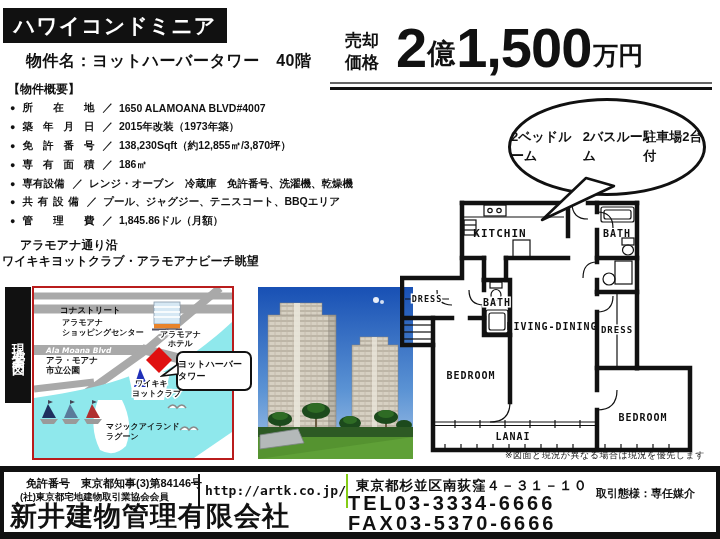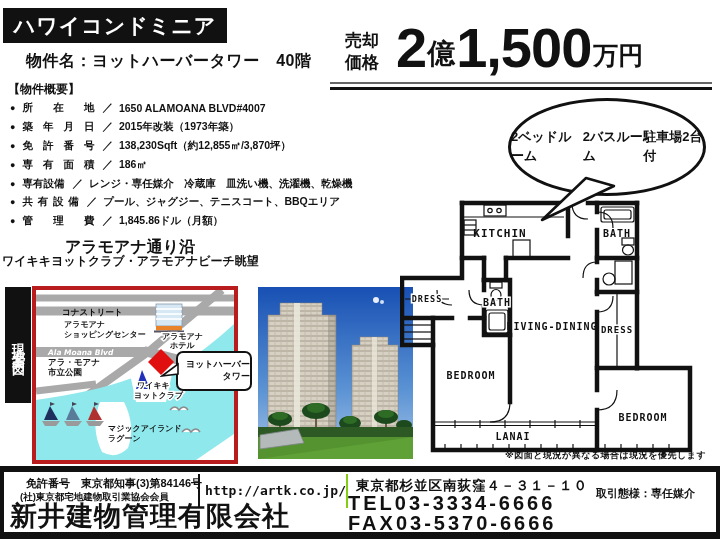--- a/index.html
+++ b/index.html
@@ -22,34 +22,34 @@
   .pbig{font-size:56px;line-height:60px;letter-spacing:-1px;}
   .punit{font-size:28px;line-height:40px;padding:0 1px 4px 1px;}
   .punit2{font-size:25px;line-height:38px;padding:0 0 4px 2px;}
   .prule{left:330px;top:82px;width:382px;height:3px;border-top:2px solid #666;border-bottom:3px solid #111;}
   
   .bubble{left:508px;top:98px;width:192px;height:92px;border:3px solid #111;border-radius:50%;
           background:#fff;display:flex;flex-direction:row;justify-content:center;align-items:center;
           font-size:13px;font-weight:900;line-height:1.45;z-index:3;}
   .tail{left:528px;top:176px;z-index:4;}
   
-  .acc1{left:20px;top:237px;width:220px;text-align:center;font-size:16px;font-weight:900;}
+  .acc1{left:20px;top:237px;width:220px;font-size:12px;font-weight:900;}
   .acc2{left:2px;top:253px;width:256px;text-align:right;font-size:12px;font-weight:900;white-space:nowrap;}
   .sidebar{left:5px;top:287px;width:26px;height:116px;background:#111;color:#fff;
            writing-mode:vertical-rl;text-orientation:upright;font-size:13px;font-weight:bold;
            letter-spacing:5px;display:flex;align-items:center;justify-content:center;}
-  .mapbox{left:32px;top:286px;width:198px;height:170px;border:4px solid #b91c1c;background:#fff;overflow:hidden;}
+  .mapbox{left:32px;top:286px;width:198px;height:170px;border:2px solid #b91c1c;background:#fff;overflow:hidden;}
   .callout{left:176px;top:351px;width:72px;height:36px;background:#fff;border:2px solid #111;border-radius:7px;
-           display:flex;flex-direction:column;justify-content:center;align-items:flex-end;
+           display:flex;flex-direction:column;justify-content:center;align-items:flex-start;
            font-size:9px;font-weight:900;line-height:1.3;z-index:5;}
   .callout-tail{left:160px;top:362px;z-index:6;}
   .photo{left:258px;top:287px;width:155px;height:172px;}
   
   .plan{left:400px;top:192px;width:318px;height:268px;}
-  .plannote{left:505px;top:449px;font-size:9px;font-weight:bold;letter-spacing:.5px;}
+  .plannote{left:505px;top:449px;font-size:9px;font-weight:normal;letter-spacing:.5px;}
   
   .footer{left:0;top:466px;width:720px;height:73px;background:#fff;box-sizing:border-box;
           border-top:6px solid #111;border-bottom:7px solid #111;border-left:4px solid #111;border-right:4px solid #111;}
   .lic{left:22px;top:4px;font-size:11px;font-weight:bold;}
   .assoc{left:16px;top:19px;font-size:9.5px;font-weight:bold;}
   .company{left:6px;top:30px;font-size:27px;font-weight:900;letter-spacing:1px;line-height:29px;}
   .urlbox{left:194px;top:2px;width:146px;height:34px;border-left:2px solid #111;border-right:2px solid #84cc16;
           text-align:right;line-height:34px;font-family:"DejaVu Sans Mono",monospace;font-size:13px;font-weight:bold;}
   .addr{left:352px;top:5px;font-size:13.5px;font-weight:bold;letter-spacing:1px;}
   .tel{left:344px;top:20px;font-size:20px;font-weight:bold;letter-spacing:3px;font-family:"Liberation Sans",sans-serif;}
@@ -92,21 +92,21 @@
     <div class="ovrow">
         <span class="blt">●</span>
         <span class="lbl">専有面積</span>
         <span class="sl">／</span>
         <span>186㎡</span>
       </div>
     <div class="ovrow">
         <span class="blt">●</span>
         <span class="lbl">専有設備</span>
         <span class="sl">／</span>
-        <span>レンジ・専任媒介　冷蔵庫　皿洗い機、洗濯機、乾燥機</span>
+        <span>レンジ・オーブン　冷蔵庫　免許番号、洗濯機、乾燥機</span>
       </div>
     <div class="ovrow">
         <span class="blt">●</span>
         <span class="lbl">共有設備</span>
         <span class="sl">／</span>
         <span>プール、ジャグジー、テニスコート、BBQエリア</span>
       </div>
     <div class="ovrow">
         <span class="blt">●</span>
         <span class="lbl">管理費</span>

